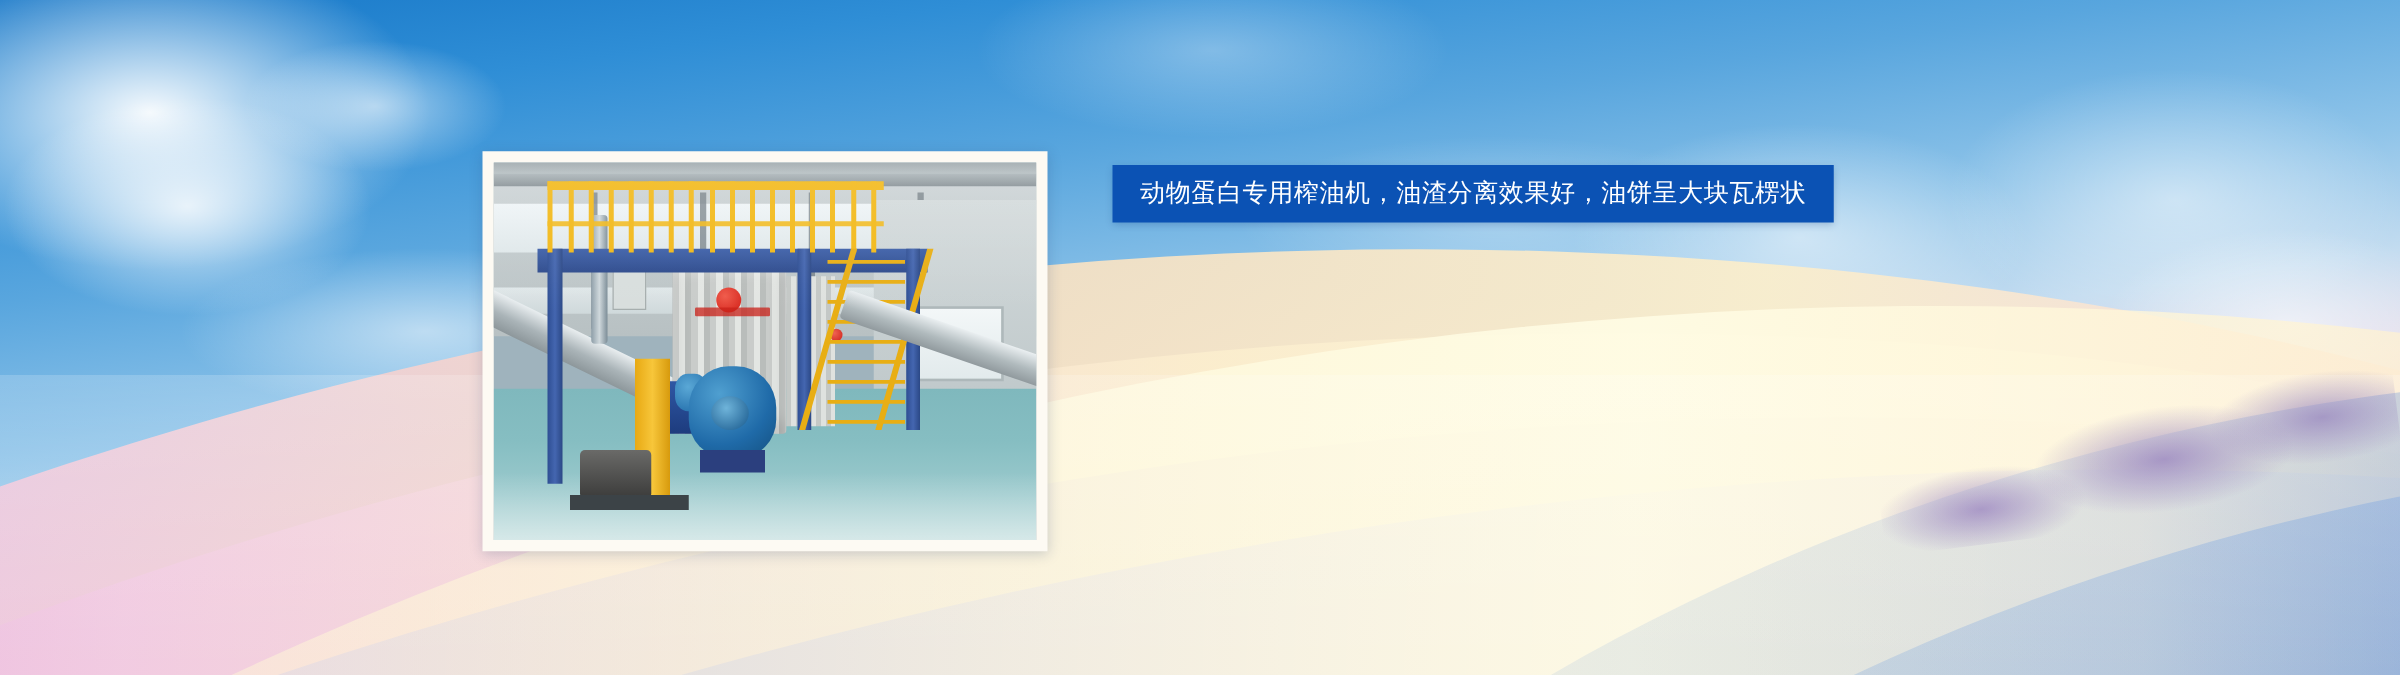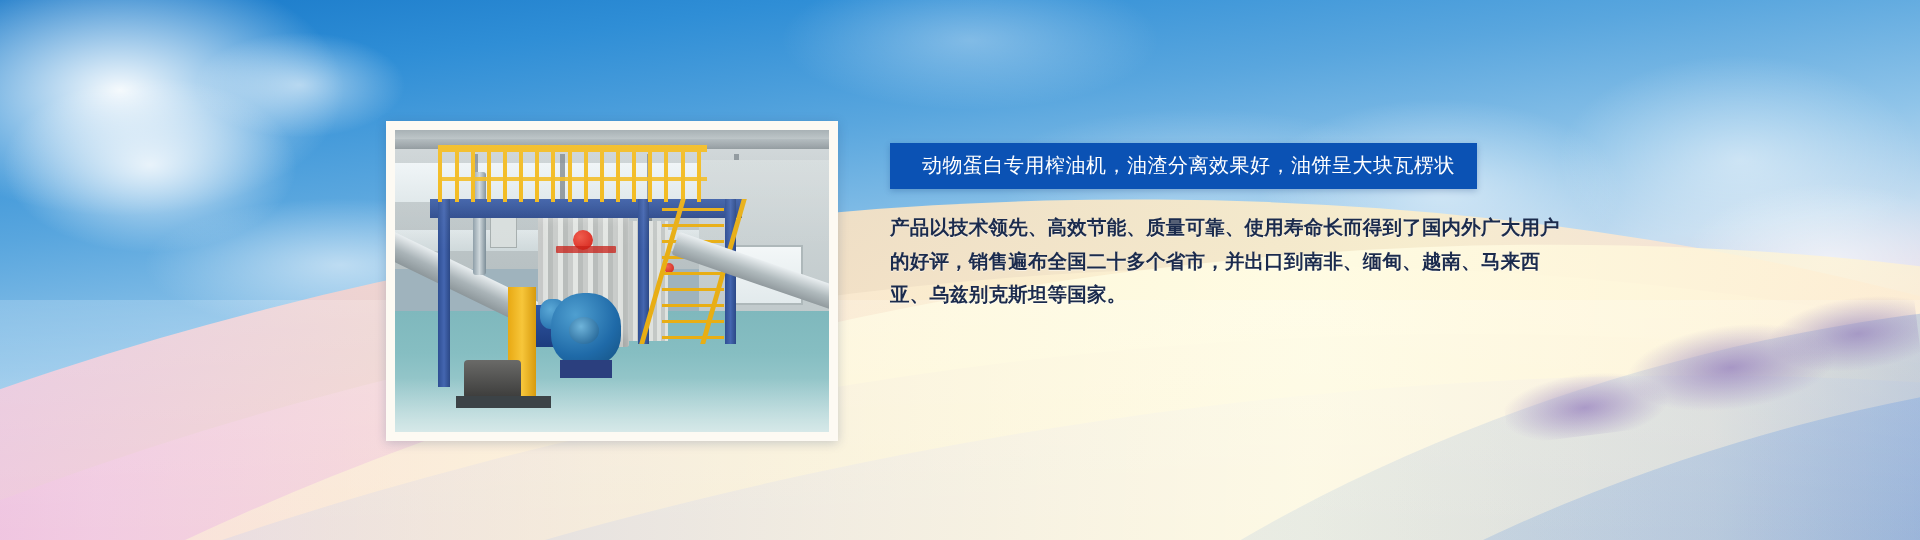--- a/index.html
+++ b/index.html
@@ -223,28 +223,28 @@
     color:#e0201a;
     line-height:1.18;
     white-space:nowrap;
     -webkit-text-stroke:5px #ffffff;
     paint-order:stroke fill;
     text-shadow:
       0 0 2px rgba(255,255,255,.9),
       2px 2px 3px rgba(120,60,60,.25);
   }
   .subtitle-bar{
-    margin-top:15px;
+    margin-top:4px;
     display:inline-block;
     background:#0b52b4;
     color:#ffffff;
     font-size:20px;
     font-weight:500;
     letter-spacing:.5px;
-    padding:9px 22px 10px 32px;
+    padding:9px 22px 10px 22px;
     white-space:nowrap;
     box-shadow:0 2px 6px rgba(10,50,120,.25);
   }
   .body-text{
     margin:22px 0 0 0;
     width:672px;
     color:#1b2b4d;
     font-size:19.5px;
     font-weight:bold;
     line-height:1.72;
@@ -357,16 +357,15 @@
       <div class="ph-chute"></div>
       <div class="ph-motor"></div>
       <div class="ph-skid"></div>
       <div class="ph-conv-r"></div>
       <div class="ph-haze"></div>
     </div>
   </div>
 
   <div class="content">
     <div class="subtitle-bar">动物蛋白专用榨油机，油渣分离效果好，油饼呈大块瓦楞状</div>
-    <p class="body-text">产品以技术领先、高效节能、质量可靠、使用寿命长而得到了国内外广大用户的好评，销售遍布全国二十多个省市，并出口到南非、缅甸、越南、马来西亚、乌兹别克斯坦等国家。</p>
   </div>
 
 </div>
 
 </body></html>

